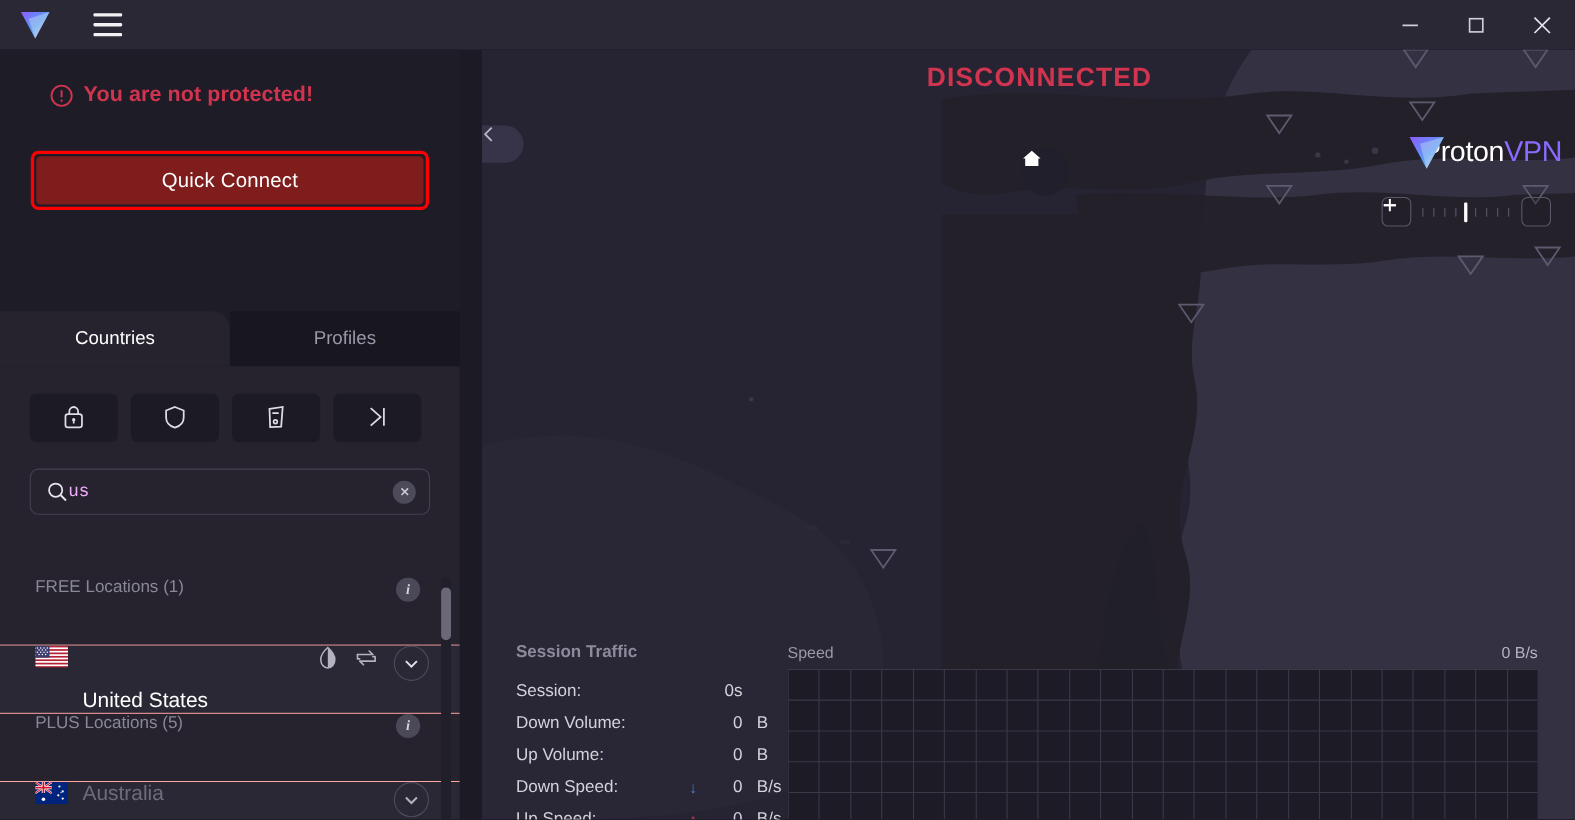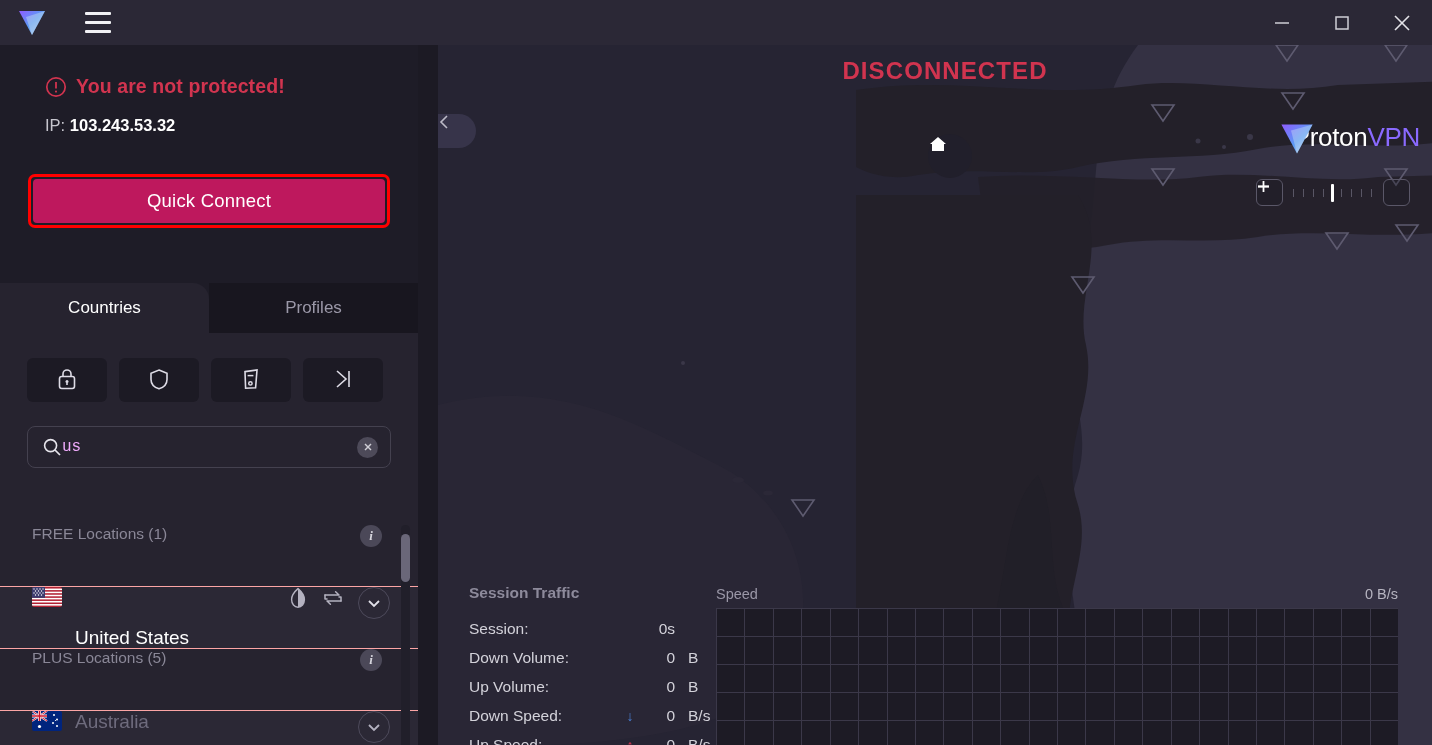--- a/index.html
+++ b/index.html
@@ -45,21 +45,21 @@
   .ip-row b { color: #ffffff; font-weight: bold; }
 
   .qc-wrap {
     margin: 39px 28px 0 28px;
     border: 3px solid #ff0000;
     border-radius: 7px;
     padding: 2px;
   }
   .quick-connect {
     display: block; width: 100%; height: 44px;
-    background: #be185d; color: #ffffff;
+    background: #7f1d1d; color: #ffffff;
     border: none; border-radius: 4px;
     font-family: "Liberation Sans", sans-serif;
     font-size: 18.5px; letter-spacing: .2px;
     cursor: pointer;
   }
 
   
   .tabs { position: absolute; top: 238px; left: 0; width: 418px; height: 50px; display: flex; }
   .tab {
     flex: 1; height: 50px; display: flex; align-items: center; justify-content: center;
@@ -402,24 +402,20 @@
       <div class="status-row">
         <span class="warn-icon">
           <svg width="22" height="22" viewBox="0 0 22 22">
             <circle cx="11" cy="11" r="9.2" fill="none" stroke="#d1344f" stroke-width="1.7"></circle>
             <line x1="11" y1="6" x2="11" y2="12.5" stroke="#d1344f" stroke-width="1.8"></line>
             <circle cx="11" cy="15.6" r="1.05" fill="#d1344f"></circle>
           </svg>
         </span>
         <span class="status-text">You are not protected!</span>
       </div>
-      <div class="ip-row">
-        <span>IP:</span>
-        <b>103.243.53.32</b>
-      </div>
     </div>
 
     <div class="qc-wrap">
       <button class="quick-connect">Quick Connect</button>
     </div>
 
     <div class="tabs">
       <div class="tab active">Countries</div>
       <div class="tab inactive">Profiles</div>
     </div>

